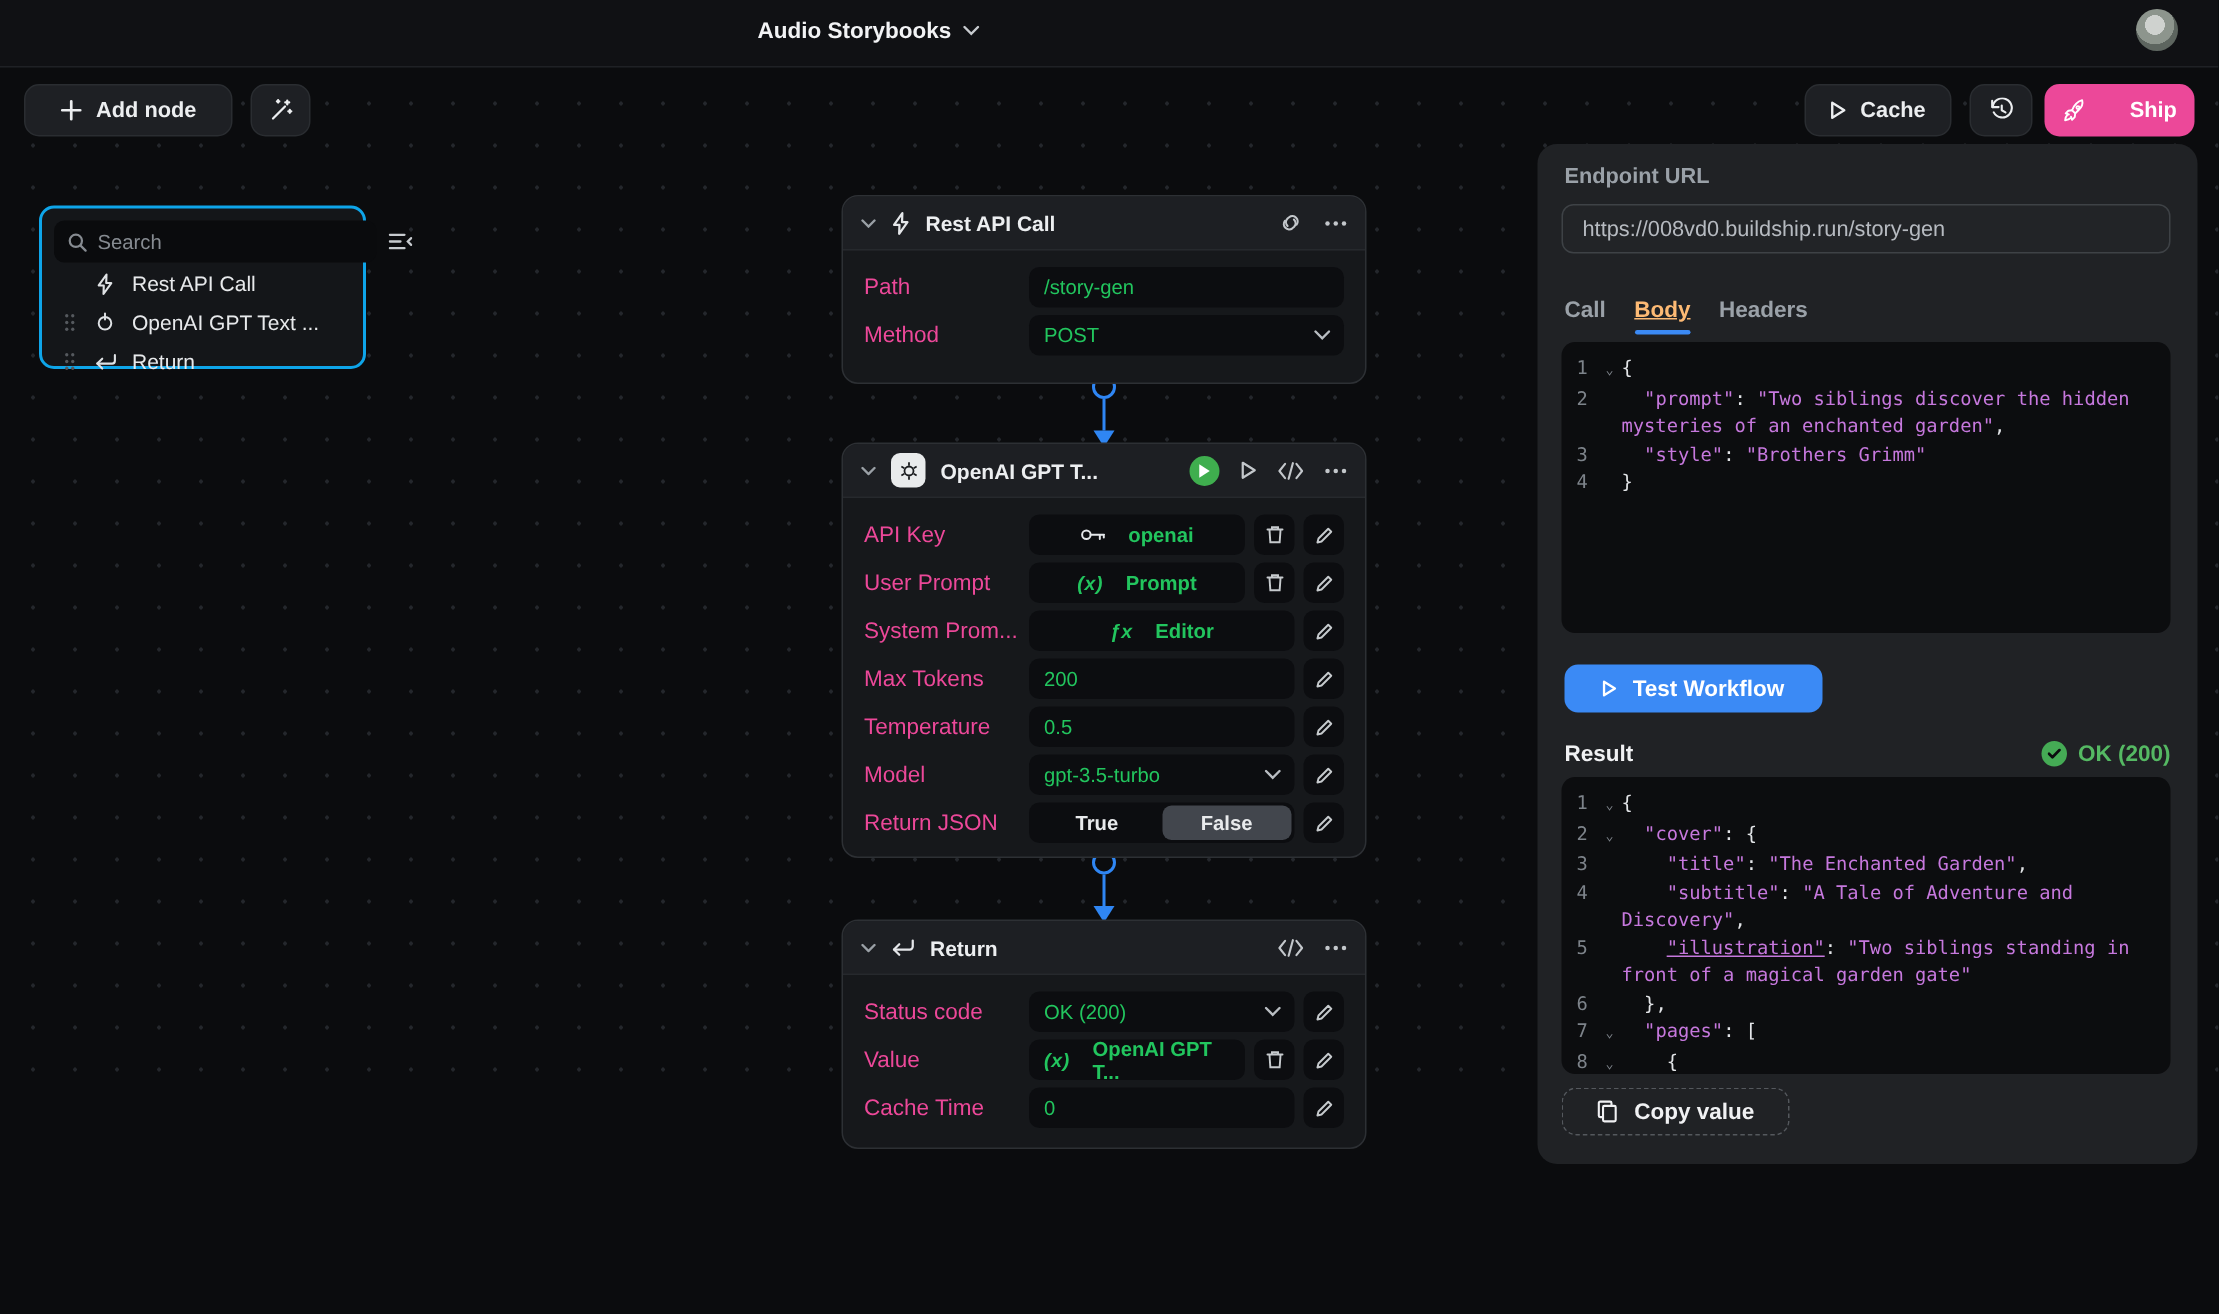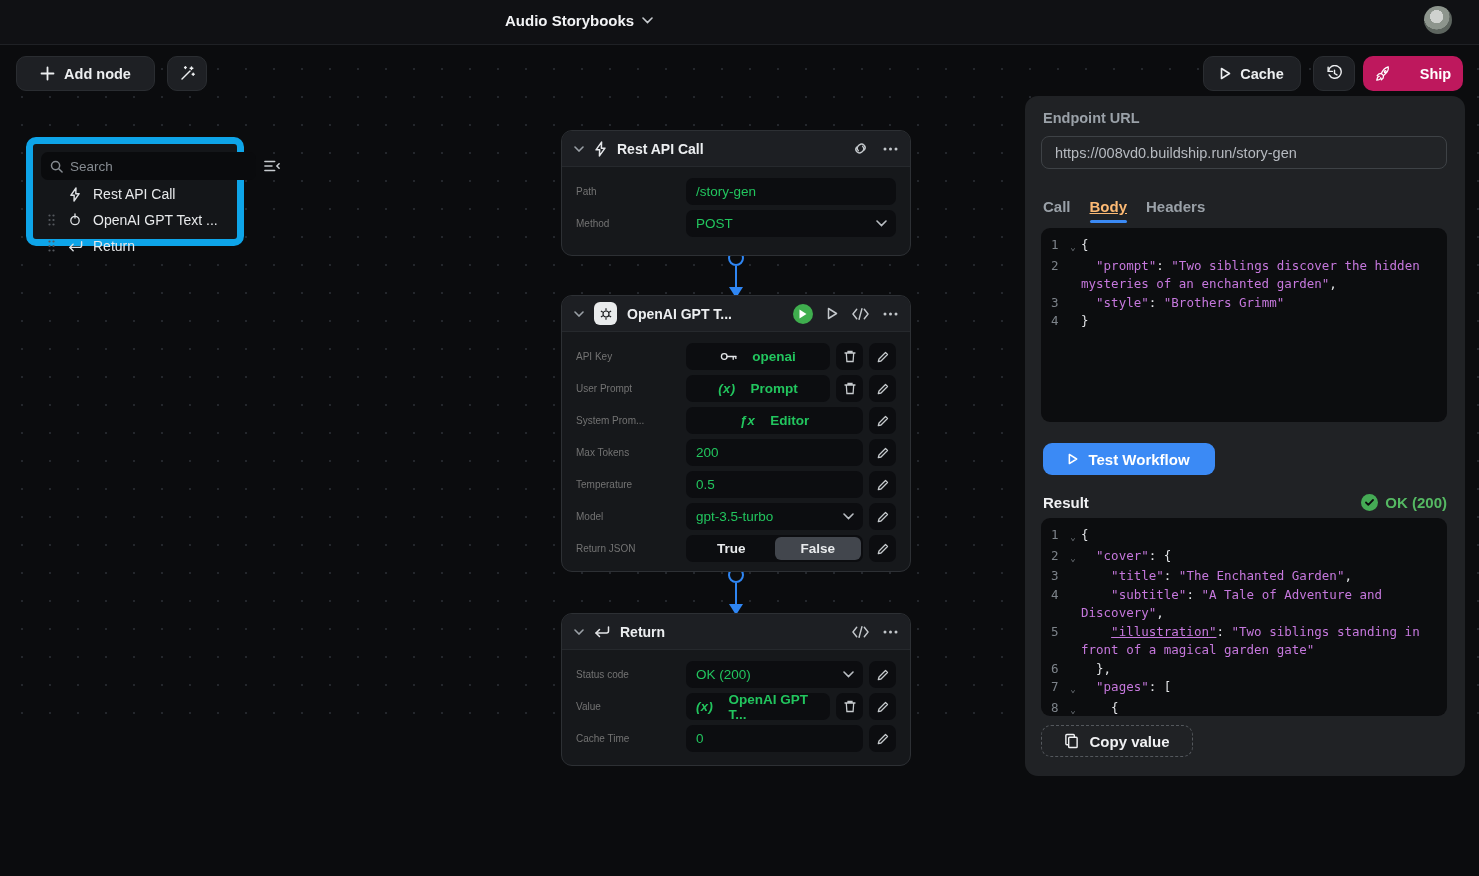--- a/index.html
+++ b/index.html
@@ -16,42 +16,42 @@
   .app-title { position:absolute; left:505px; top:12px; display:flex; align-items:center; gap:8px; color:#f2f3f5; font-size:15px; font-weight:700; cursor:pointer; }
   .avatar { position:absolute; right:27px; top:6px; width:28px; height:28px; border-radius:50%;
     background: radial-gradient(circle at 45% 38%, #cfd2cf 0 28%, #8d958d 29% 55%, #5d655f 56% 100%); }
 
   
   .btn { display:flex; align-items:center; justify-content:center; gap:9px; background:#1e2024; color:#eceef0; border:1px solid #2a2d31; border-radius:10px; font-size:14.5px; font-weight:700; cursor:pointer; }
   .btn-addnode { position:absolute; left:16px; top:56px; width:139px; height:35px; }
   .btn-wand { position:absolute; left:167px; top:56px; width:40px; height:35px; }
   .btn-test { position:absolute; left:1203px; top:56px; width:98px; height:35px; }
   .btn-history { position:absolute; left:1313px; top:56px; width:42px; height:35px; }
-  .btn-ship { position:absolute; left:1363px; top:56px; width:100px; height:35px; background:#be185d; border:none; color:#fff;gap:28px; }
+  .btn-ship { position:absolute; left:1363px; top:56px; width:100px; height:35px; background:#ec4899; border:none; color:#fff;gap:28px; }
 
   
-  .palette { position:absolute; left:26px; top:137px; width:218px; height:109px; background:#141619; border:7px solid #0ea5e9; border-radius:10px; padding:8px; z-index:3; }
+  .palette { position:absolute; left:26px; top:137px; width:218px; height:109px; background:#141619; border:2px solid #0ea5e9; border-radius:10px; padding:8px; z-index:3; }
   .search-row { display:flex; align-items:center; gap:8px; }
   .search-box { flex:1; height:28px; background:#0a0b0d; border-radius:7px; display:flex; align-items:center; gap:7px; padding:0 9px; }
   .search-box input { flex:1; background:transparent; border:none; outline:none; color:#dfe2e5; font-size:13.5px; font-family:"Liberation Sans",sans-serif; }
   .search-box input::placeholder { color:#868b91; }
   .collapse-btn { width:22px; height:22px; display:flex; align-items:center; justify-content:center; color:#c7cbcf; cursor:pointer; }
   .pal-item { display:flex; align-items:center; gap:9px; height:24px; margin-top:2px; color:#e7e9eb; font-size:14px; font-weight:500; cursor:grab; padding-left:4px; }
   .drag-dots { width:12px; display:flex; justify-content:center; color:#55595e; }
   .pal-icon { width:18px; display:flex; justify-content:center; color:#dfe2e5; }
 
   
   .node { position:absolute; left:561px; width:350px; background:#16181b; border:1px solid #2d3034; border-radius:11px; overflow:hidden; z-index:2; }
   .node-header { height:36px; background:#1d1f23; border-bottom:1px solid #26292d; display:flex; align-items:center; padding:0 12px; gap:10px; }
   .node-title { color:#eceef0; font-size:14px; font-weight:700; flex:1; white-space:nowrap; overflow:hidden; }
   .hdr-icons { display:flex; align-items:center; gap:14px; color:#c3c7cb; }
   .chev { color:#9aa0a6; display:flex; }
   .node-body { padding:11px 14px 12px 14px; display:flex; flex-direction:column; gap:5px; }
   .row { display:flex; align-items:center; gap:6px; height:27px; }
-  .row-label { width:104px; color:#737373; font-size:10px; flex-shrink:0; }
+  .row-label { width:104px; color:#ec4899; font-size:15px; flex-shrink:0; }
   .field { flex:1; height:27px; background:#0c0d10; border-radius:7px; display:flex; align-items:center; padding:0 10px; color:#22c55e; font-size:13.5px; position:relative; min-width:0; }
   .field.center { justify-content:center; gap:15px; font-weight:600; }
   .field .chev-r { position:absolute; right:9px; color:#b9bdc2; display:flex; }
   .sq-btn { width:27px; height:27px; background:#0c0d10; border-radius:7px; display:flex; align-items:center; justify-content:center; color:#c6cacd; cursor:pointer; flex-shrink:0; }
   .toggle { flex:1; height:27px; background:#0c0d10; border-radius:7px; display:flex; align-items:stretch; padding:2px; }
   .toggle .opt { flex:1; display:flex; align-items:center; justify-content:center; color:#e8eaec; font-size:13.5px; font-weight:600; border-radius:6px; cursor:pointer; }
   .toggle .opt.sel { background:#42464d; }
   .var-glyph { font-style:italic; font-weight:600; font-size:13px; letter-spacing:0.5px; }
   .openai-badge { width:23px; height:23px; background:#e9ebec; border-radius:6px; display:flex; align-items:center; justify-content:center; color:#1b1d20; flex-shrink:0; }
   .green-play { width:20px; height:20px; border-radius:50%; background:#3fae4e; display:flex; align-items:center; justify-content:center; color:#fff; cursor:pointer; }

